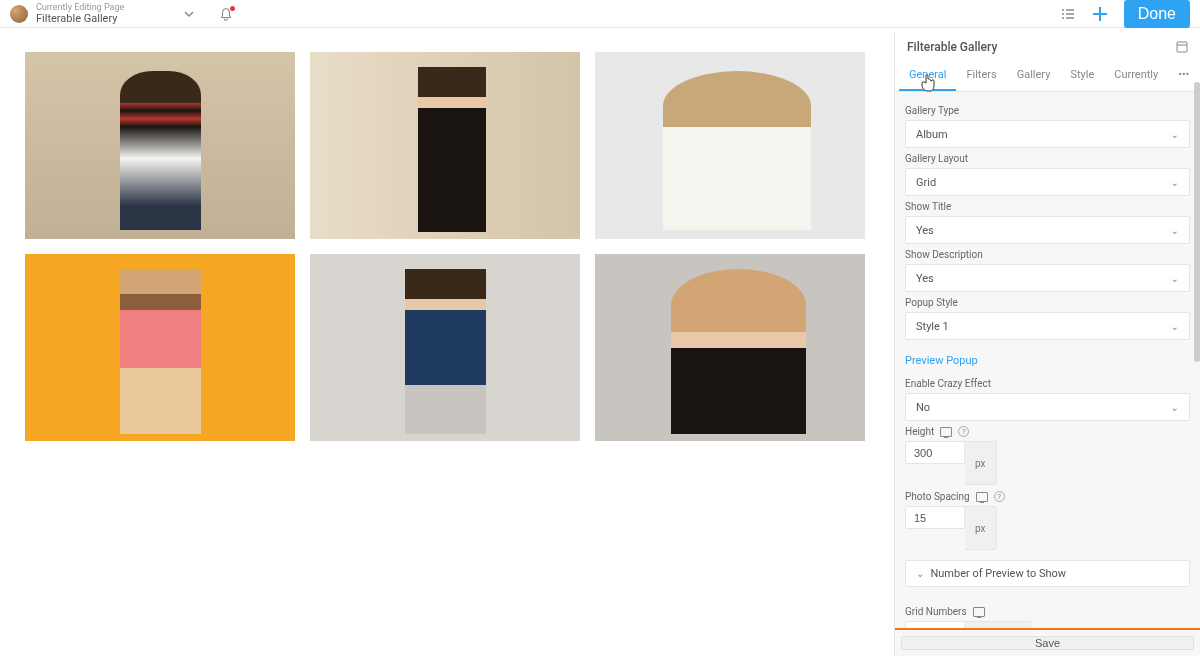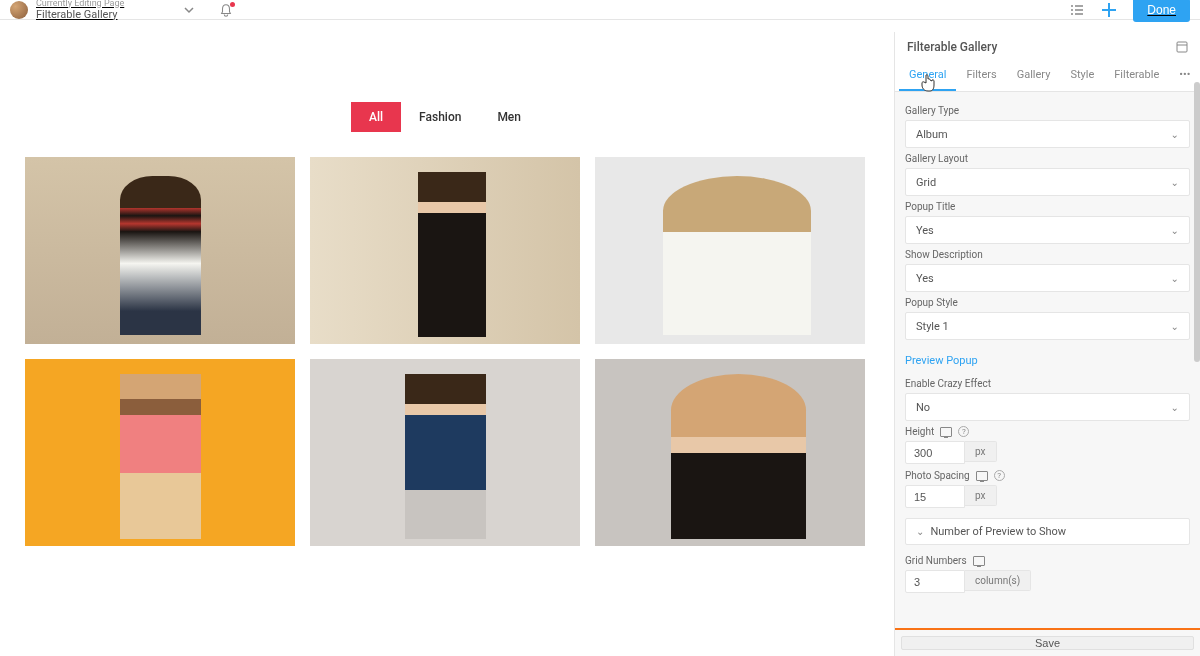--- a/index.html
+++ b/index.html
@@ -1,31 +1,31 @@
 <!DOCTYPE html>
 <html><head>
 <meta charset="utf-8">
 <style>
 * { box-sizing: border-box; margin: 0; padding: 0; }
 body { font-family: -apple-system, BlinkMacSystemFont, "Segoe UI", Roboto, sans-serif; background: #fff; width: 1200px; height: 656px; overflow: hidden; position: relative; }
 
 
-.topbar { height: 20px; border-bottom: 1px solid #e5e5e5; display: flex; align-items: center; padding: 0 10px; position: relative; text-decoration: underline; }
+.topbar { height: 28px; border-bottom: 1px solid #e5e5e5; display: flex; align-items: center; padding: 0 10px; position: relative; }
 .logo { width: 18px; height: 18px; background: radial-gradient(circle at 30% 30%, #d4a574, #8b5e3c); border-radius: 50%; margin-right: 8px; }
 .edit-label { font-size: 9px; color: #999; line-height: 1; }
 .page-title { font-size: 11px; color: #555; }
 .title-area { display: flex; flex-direction: column; justify-content: center; }
 .caret-down { margin-left: 60px; color: #888; cursor: pointer; }
 .bell-wrap { margin-left: 25px; position: relative; cursor: pointer; }
 .bell { width: 14px; height: 14px; color: #888; }
 .bell-dot { width: 5px; height: 5px; background: #e8364e; border-radius: 50%; position: absolute; top: -1px; right: -2px; }
 .topbar-right { margin-left: auto; display: flex; align-items: center; gap: 15px; }
 .icon-btn { color: #888; cursor: pointer; display: flex; }
 .plus-btn { color: #2ea3f2; font-size: 20px; font-weight: 300; cursor: pointer; }
-.done-btn { background: #2ea3f2; color: #fff; border: none; padding: 5px 14px; border-radius: 3px; font-size: 12px; font-weight: 500; cursor: pointer; }
+.done-btn { background: #2ea3f2; color: #fff; border: none; padding: 5px 14px; border-radius: 3px; font-size: 16px; font-weight: 500; cursor: pointer; }
 
 
 .main { position: absolute; top: 32px; left: 0; right: 0; bottom: 0; }
 .canvas { position: absolute; top: 0; left: 0; right: 310px; bottom: 0; padding: 20px; }
 .filters { display: flex; justify-content: center; gap: 0; margin-top: 50px; margin-bottom: 25px; }
 .filter-btn { padding: 8px 18px; font-size: 12px; color: #333; cursor: pointer; font-weight: 500; }
 .filter-btn.active { background: #e8364e; color: #fff; }
 .gallery { display: grid; grid-template-columns: repeat(3, 1fr); gap: 15px; padding: 0 5px; }
 .gitem { height: 187px; background: #ccc; position: relative; overflow: hidden; }
 
@@ -55,21 +55,21 @@
 .cursor-hand { position: absolute; top: 73px; left: 920px; font-size: 14px; z-index: 20; pointer-events: none; }
 
 .panel-body { flex: 1; overflow-y: auto; padding: 8px 10px 0; background: #f7f7f7; position: relative; }
 .panel-body::before { content:""; position:absolute; inset:0; background-image: radial-gradient(#ddd 0.5px, transparent 0.5px); background-size: 4px 4px; opacity: 0.3; pointer-events: none; }
 .field-label { font-size: 10px; color: #666; margin: 5px 0 4px; position: relative; display: flex; align-items: center; gap: 6px; }
 .sel { width: 100%; height: 28px; background: #fff; border: 1px solid #e5e5e5; border-radius: 2px; padding: 0 10px; font-size: 11px; color: #555; display: flex; align-items: center; justify-content: space-between; cursor: pointer; position: relative; }
 .sel-caret { color: #888; font-size: 10px; }
 .link-btn { color: #2ea3f2; font-size: 11px; cursor: pointer; display: inline-block; margin: 14px 0 6px; position: relative; }
 .input-row { display: flex; gap: 0; align-items: stretch; margin-bottom: 6px; position: relative; }
 .num-input { width: 60px; height: 23px; border: 1px solid #e5e5e5; background: #fff; padding: 0 8px; font-size: 11px; color: #555; border-radius: 2px 0 0 2px; }
-.unit-box { height: 21px; border: 1px solid #e5e5e5; border-left: none; background: #f0f0f0; padding: 0 10px; font-size: 10px; color: #777; display: flex; align-items: center; border-radius: 0 2px 2px 0; }
+.unit-box { height: 44px; border: 1px solid #e5e5e5; border-left: none; background: #f0f0f0; padding: 0 10px; font-size: 10px; color: #777; display: flex; align-items: center; border-radius: 0 2px 2px 0; }
 .icon-help { width: 11px; height: 11px; border: 1px solid #aaa; border-radius: 50%; display: inline-flex; align-items: center; justify-content: center; font-size: 8px; color: #888; }
 .icon-resp { width: 12px; height: 10px; display: inline-block; border: 1px solid #888; border-radius: 1px; position: relative; }
 .icon-resp::after{ content:""; position:absolute; bottom:-2px; left:3px; width:4px; height:1px; background:#888; }
 
 .accordion-head { background: #fff; border: 1px solid #e5e5e5; padding: 6px 10px; font-size: 11px; color: #555; display: flex; align-items: center; gap: 6px; cursor: pointer; margin-top: 10px; border-radius: 2px; position: relative; }
 .acc-caret { font-size: 10px; color: #888; }
 
 .panel-footer { display: flex; border-top: 2px solid #f97316; background: #f7f7f7; flex-direction: column; }
 .foot-btn { flex: 1; height: 36px; background: #f0f0f0; border: 1px solid #e0e0e0; font-size: 11px; color: #555; cursor: pointer; margin: 6px; border-radius: 2px; }
 .scroll-thumb { position: absolute; right: 0; top: 50px; width: 6px; height: 280px; background: #ccc; border-radius: 3px; }
@@ -106,25 +106,20 @@
       <svg width="18" height="18" viewBox="0 0 18 18">
           <path d="M9 2v14M2 9h14" stroke="currentColor" stroke-width="2"></path>
         </svg>
     </div>
     <button class="done-btn">Done</button>
   </div>
 </div>
 
 <div class="main">
   <div class="canvas">
-    <div class="filters">
-      <div class="filter-btn active">All</div>
-      <div class="filter-btn">Fashion</div>
-      <div class="filter-btn">Men</div>
-    </div>
     <div class="gallery">
       <div class="gitem g1"></div>
       <div class="gitem g2"></div>
       <div class="gitem g3"></div>
       <div class="gitem g4"></div>
       <div class="gitem g5"></div>
       <div class="gitem g6"></div>
     </div>
   </div>
 
@@ -136,38 +131,38 @@
             <rect x="1" y="1" width="10" height="10" rx="1" stroke="currentColor" fill="none"></rect>
             <line x1="1" y1="4" x2="11" y2="4" stroke="currentColor"></line>
           </svg>
       </div>
     </div>
     <div class="panel-tabs">
       <div class="ptab active">General</div>
       <div class="ptab">Filters</div>
       <div class="ptab">Gallery</div>
       <div class="ptab">Style</div>
-      <div class="ptab">Filterable</div>
+      <div class="ptab">Currently</div>
       <div class="ptab-more">•••</div>
     </div>
 
     <div class="panel-body">
       <div class="field-label">Gallery Type</div>
       <div class="sel">
           <span>Album</span>
           <span class="sel-caret">⌄</span>
         </div>
 
       <div class="field-label">Gallery Layout</div>
       <div class="sel">
           <span>Grid</span>
           <span class="sel-caret">⌄</span>
         </div>
 
-      <div class="field-label">Popup Title</div>
+      <div class="field-label">Show Title</div>
       <div class="sel">
           <span>Yes</span>
           <span class="sel-caret">⌄</span>
         </div>
 
       <div class="field-label">Show Description</div>
       <div class="sel">
           <span>Yes</span>
           <span class="sel-caret">⌄</span>
         </div>
@@ -204,21 +199,21 @@
       <div class="input-row">
         <input class="num-input" value="15" style="">
         <div class="unit-box">px</div>
       </div>
 
       <div class="accordion-head">
         <span class="acc-caret">⌄</span>
         <span>Number of Preview to Show</span>
       </div>
 
-      <div class="field-label" style="margin-top:10px">
+      <div class="field-label" style="margin-top:19px">
         <span>Grid Numbers</span>
         <span class="icon-resp"></span>
       </div>
       <div class="input-row" style="margin-bottom:12px">
         <input class="num-input" value="3" style="">
         <div class="unit-box">column(s)</div>
       </div>
     </div>
 
     <div class="panel-footer">

